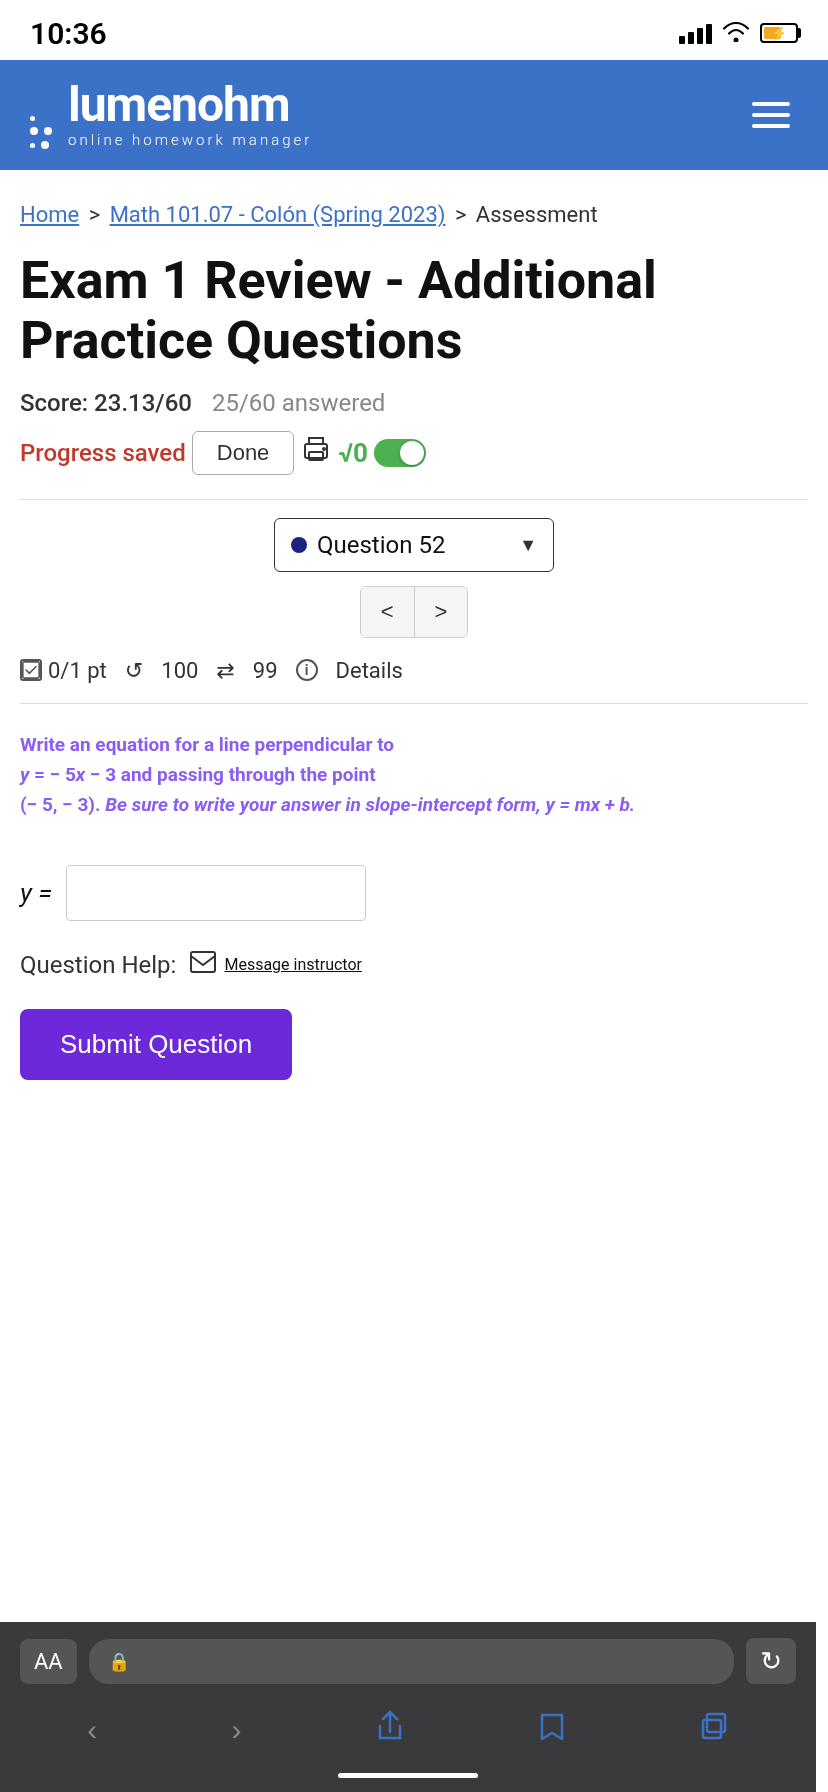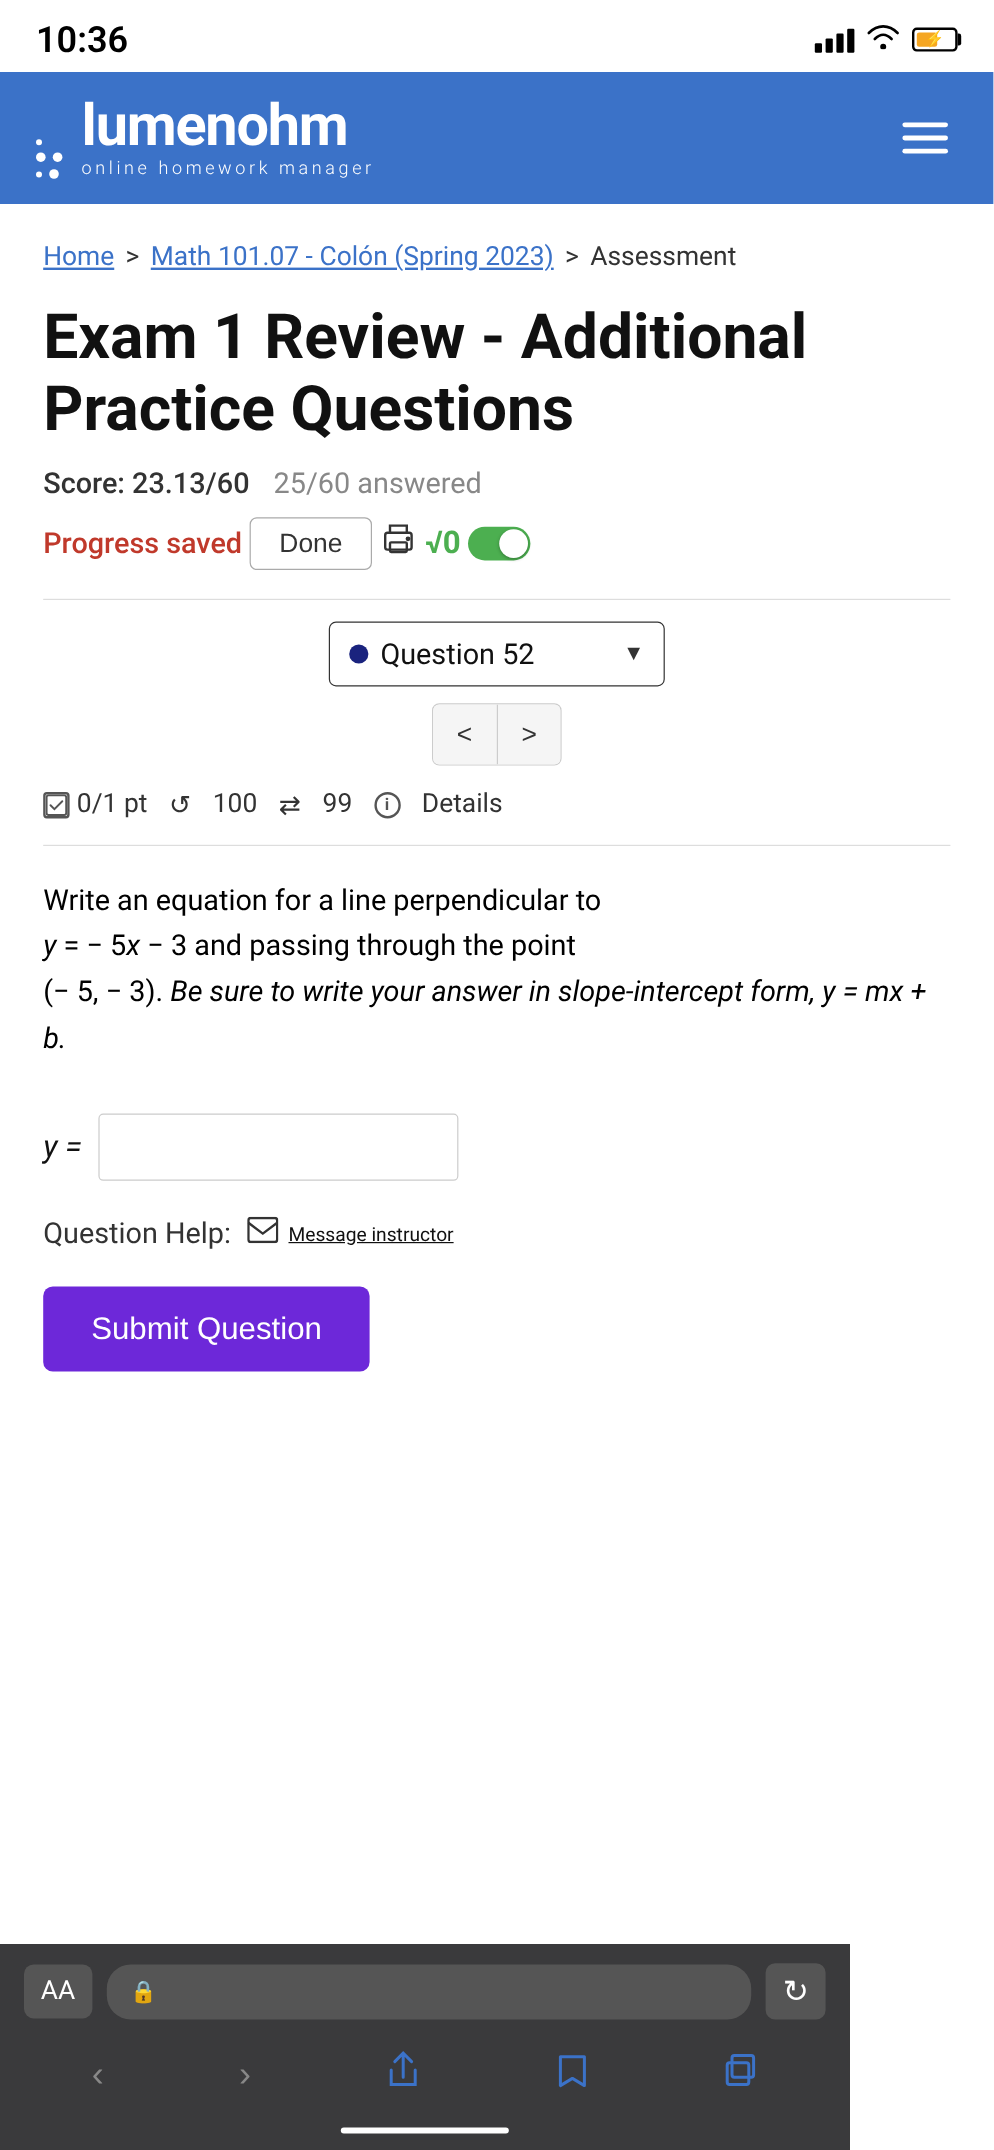--- a/index.html
+++ b/index.html
@@ -150,21 +150,21 @@
     }
     .hamburger-line {
       width: 38px;
       height: 4px;
       background: #fff;
       border-radius: 2px;
     }
 
     
     .main-content {
-      padding: 28px 36px;
+      padding: 28px 20px;
       background: #fff;
     }
 
     
     .breadcrumb {
       font-size: 22px;
       color: #3b72c8;
       margin-bottom: 6px;
       line-height: 1.5;
     }
@@ -361,23 +361,24 @@
     }
     .details-link {
       color: #333;
       text-decoration: none;
       font-size: 22px;
     }
 
     
     .question-content {
       padding: 16px 0 20px 0;
-      font-size: 24px;
-      color: #000000;
+      font-size: 19px;
+      color: #8b5cf6;
       line-height: 1.6;
+      font-weight: bold;
     }
 
     
     .answer-area {
       display: flex;
       align-items: center;
       gap: 14px;
       margin: 24px 0 30px 0;
     }
     .y-label {
@@ -427,21 +428,21 @@
       font-weight: 500;
       cursor: pointer;
       margin-bottom: 40px;
     }
 
     
     .browser-bar {
       position: fixed;
       bottom: 0;
       left: 0;
-      width: 708px;
+      width: 816px;
       background: #3a3a3c;
       padding: 16px 20px 10px 20px;
     }
     .url-bar-row {
       display: flex;
       align-items: center;
       gap: 12px;
       margin-bottom: 14px;
     }
     .aa-btn {

